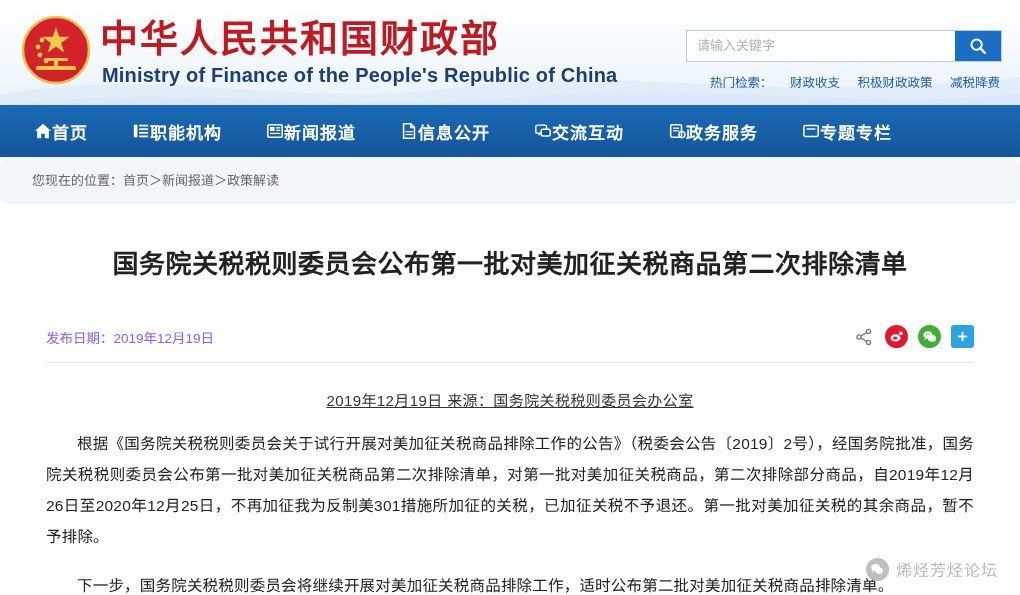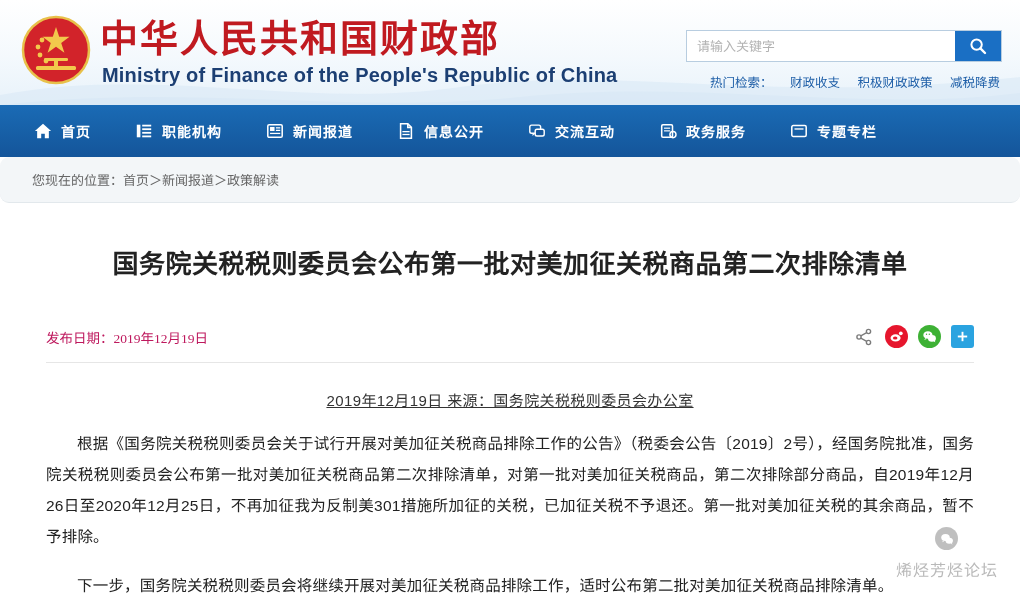--- a/index.html
+++ b/index.html
@@ -67,21 +67,21 @@
     border: 1px solid #b8cde0;
     background: #fff;
   }
   .search-input {
     flex: 1;
     border: 0;
     outline: none;
     padding: 0 10px;
     font-size: 13px;
     color: #333;
-    font-family: Liberation Sans, sans-serif;
+    font-family: Liberation Serif, serif;
     background: #fff;
   }
   .search-input::placeholder { color: #b3b3b3; }
   .search-btn {
     width: 46px;
     background: #1a6fc4;
     border: 0;
     cursor: pointer;
     display: flex; align-items: center; justify-content: center;
   }
@@ -101,23 +101,22 @@
     height: 52px;
     background: linear-gradient(180deg, #1a6bb5 0%, #14559a 100%);
     display: flex;
     align-items: center;
     padding-left: 34px;
     overflow: hidden;
   }
   .nav-item {
     display: flex;
     align-items: center;
-    gap: 9px;
     color: #ffffff;
-    font-size: 14px;
+    font-size: 17px;
     font-weight: bold;
     margin-right: 44px;
     white-space: nowrap;
     cursor: pointer;
     letter-spacing: 1px;
   }
   .nav-item:last-child { margin-right: 0; }
   .nav-ico { width: 18px; height: 18px; display: inline-block; }
 
   
@@ -155,23 +154,22 @@
   .meta-row {
     margin-top: 42px;
     display: flex;
     align-items: center;
     justify-content: space-between;
     border-bottom: 1px solid #e6e6e6;
     padding-bottom: 14px;
   }
   .pub-date {
     font-size: 13.5px;
-    color: #be185d;
-    white-space: nowrap;
-    font-family: Liberation Serif, serif;
+    color: #8b5cf6;
+    white-space: nowrap;
   }
   .share-row {
     display: flex;
     align-items: center;
     gap: 10px;
   }
   .share-ico {
     width: 23px; height: 23px;
     border-radius: 50%;
     display: inline-flex;
@@ -203,21 +201,20 @@
 
   
   .watermark {
     position: absolute;
     right: 22px;
     bottom: 14px;
     display: flex;
     align-items: center;
     gap: 7px;
     opacity: 0.88;
-    flex-direction: column;
   }
   .wm-circle {
     width: 23px; height: 23px;
     border-radius: 50%;
     background: #b7b7b7;
     display: flex; align-items: center; justify-content: center;
   }
   .wm-text {
     font-size: 16px;
     color: #b0b0b0;

